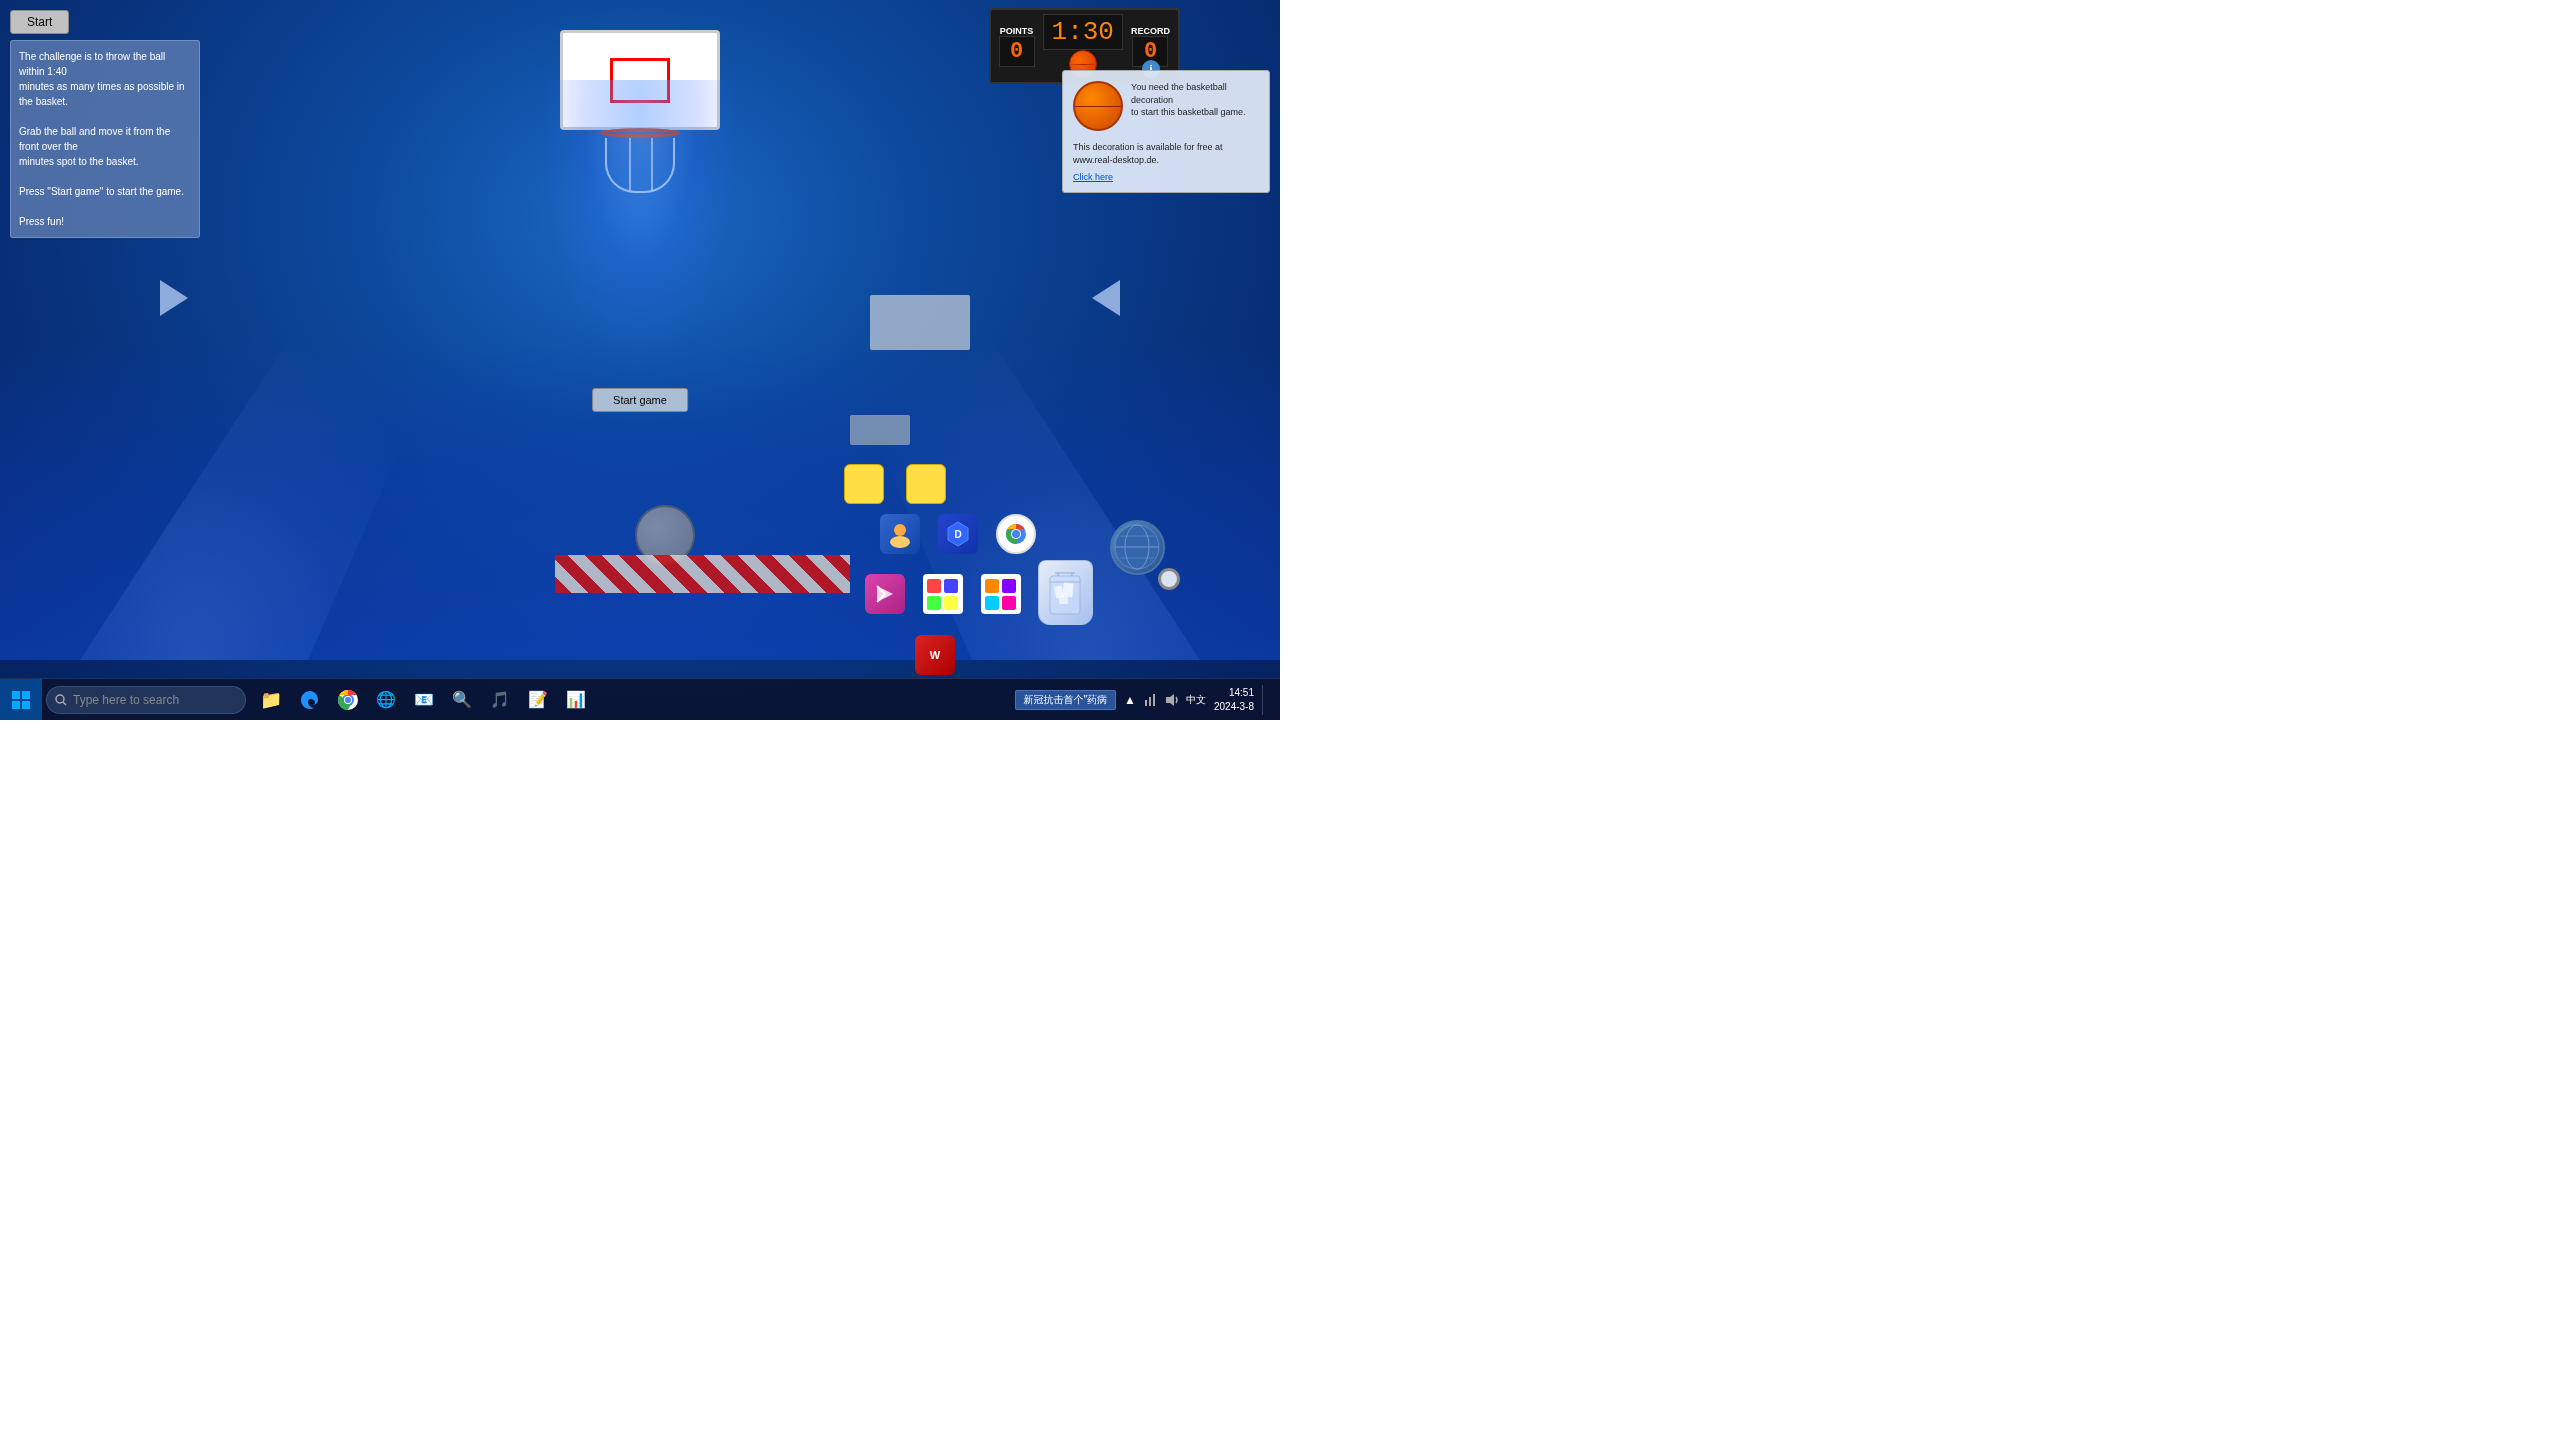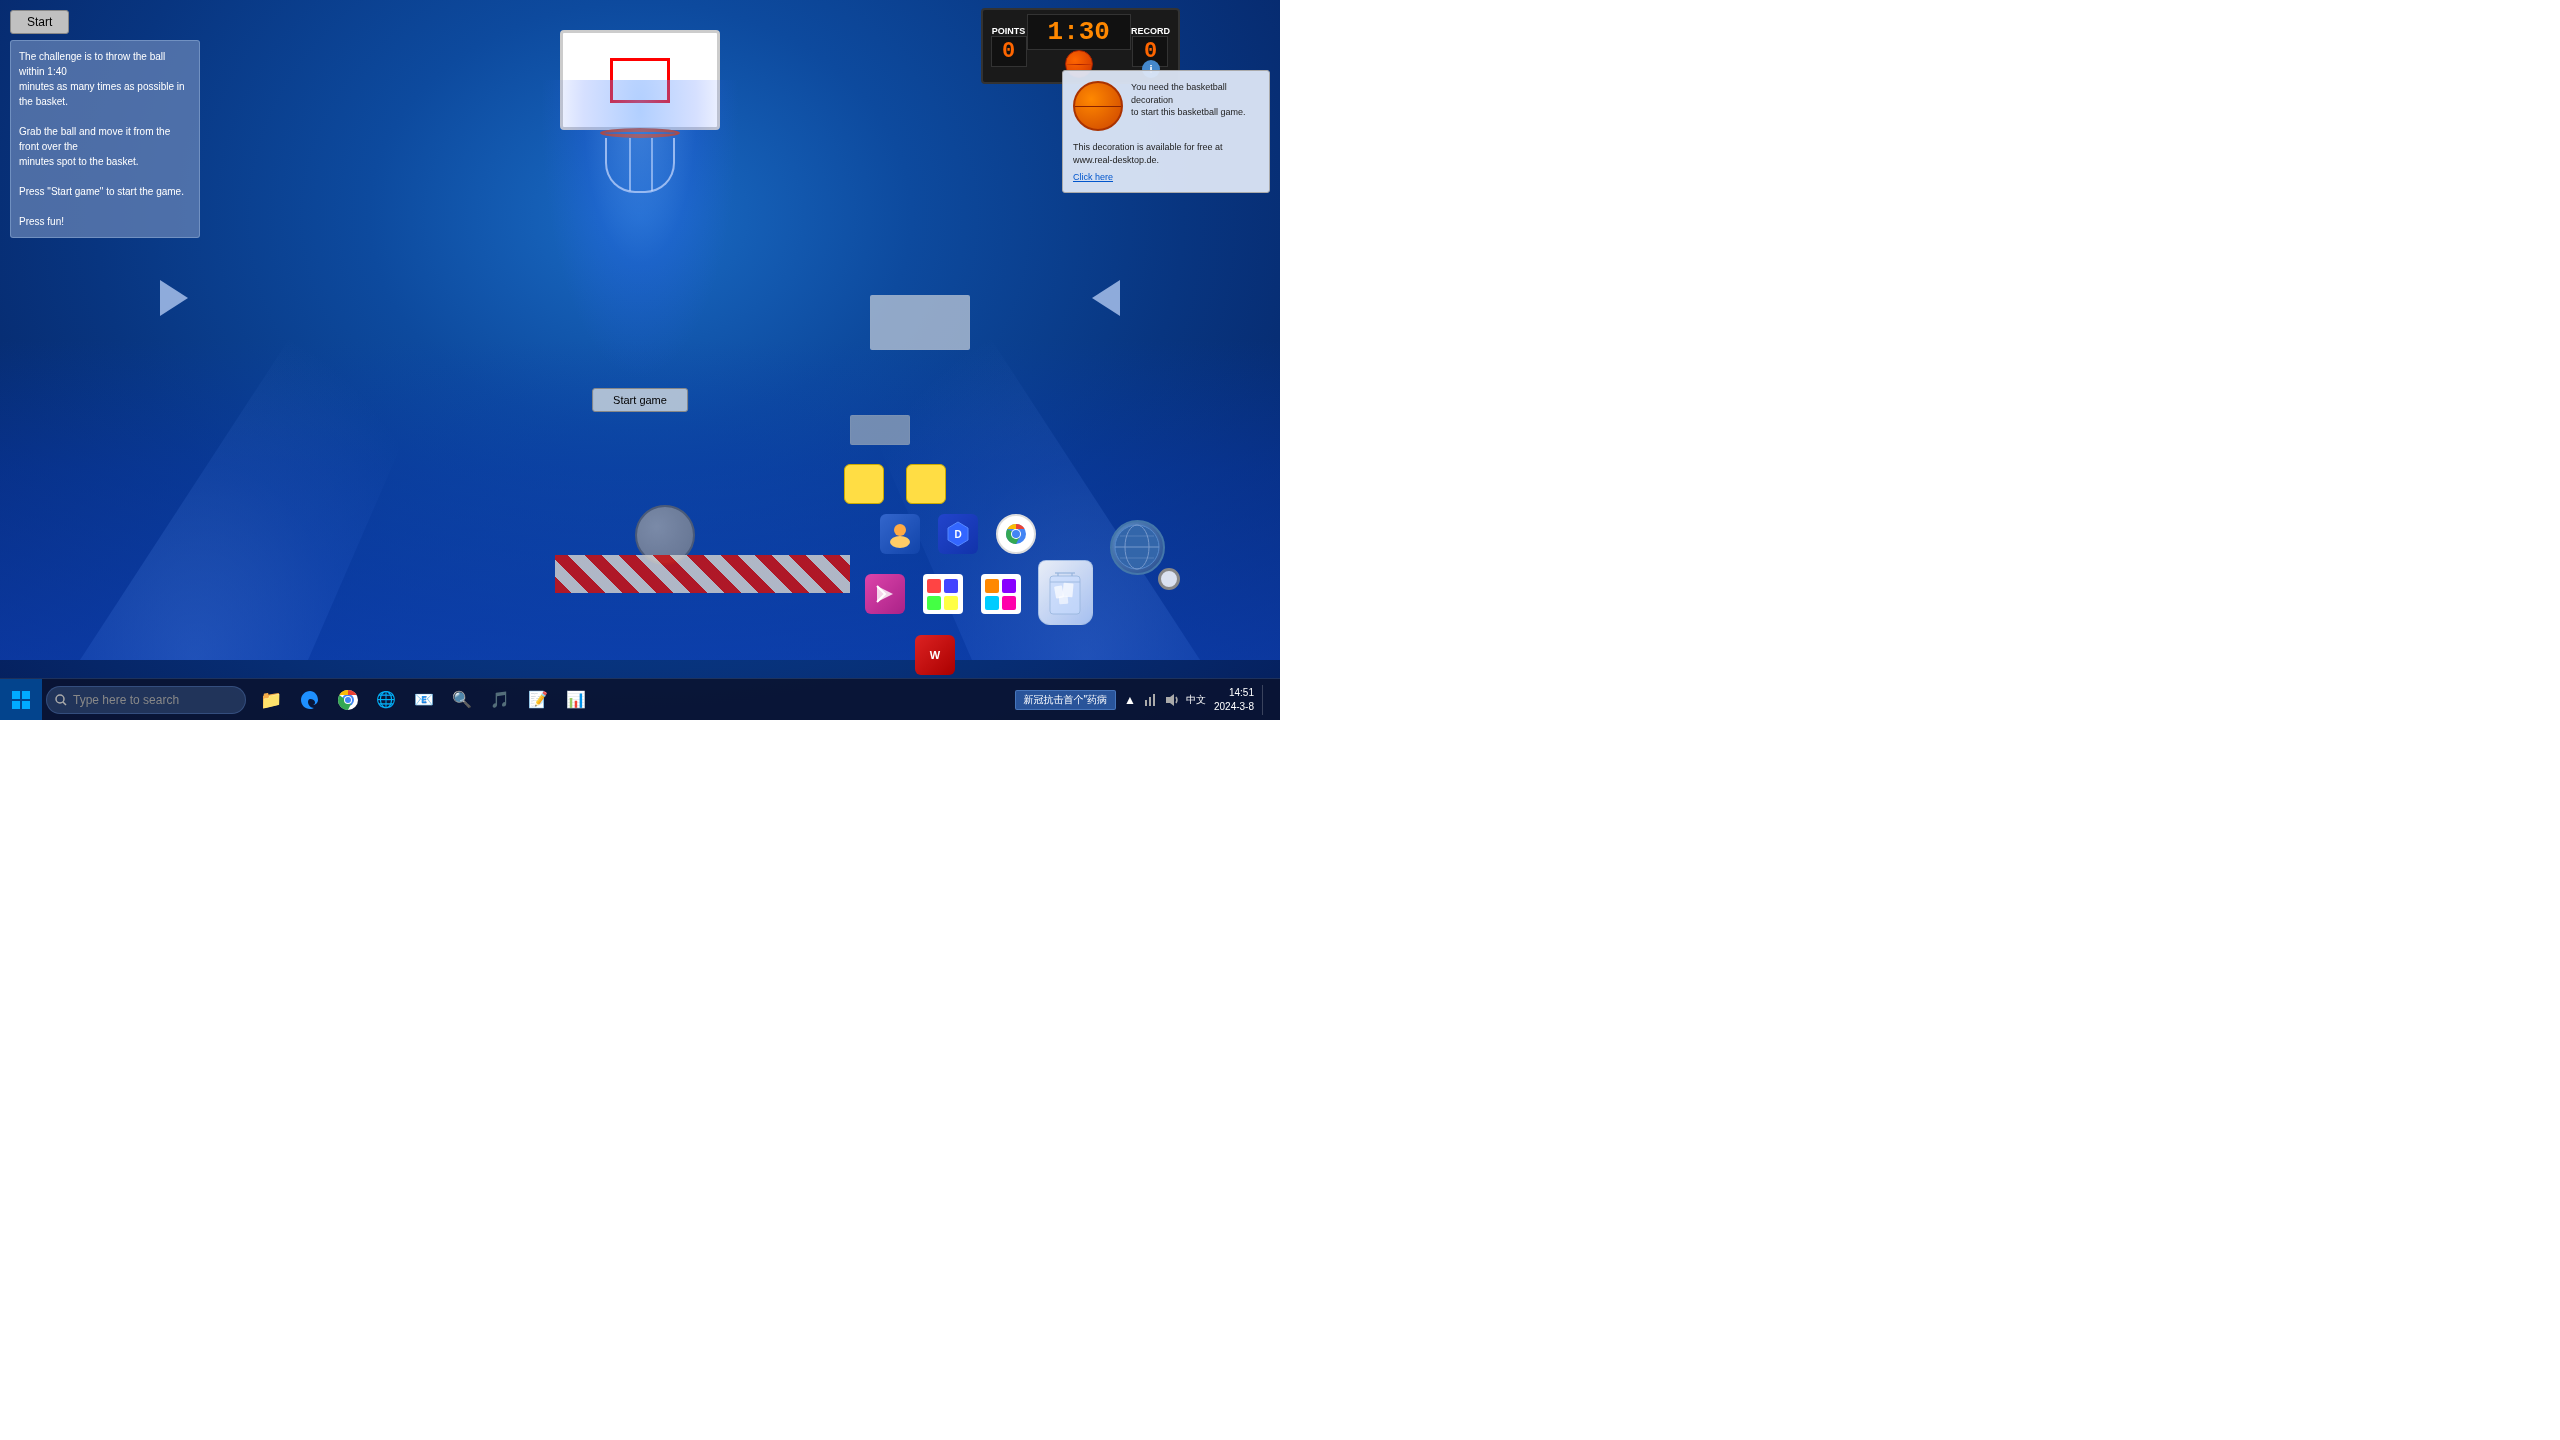--- a/index.html
+++ b/index.html
@@ -135,20 +135,21 @@
     .scoreboard {
       position: absolute;
       top: 8px;
       right: 100px;
       background: #1a1a1a;
       border: 2px solid #333;
       border-radius: 4px;
       padding: 4px 8px;
       display: flex;
       align-items: center;
+      gap: 8px;
       min-width: 180px;
     }
 
     .score-section {
       display: flex;
       flex-direction: column;
       align-items: center;
     }
 
     .score-label {
@@ -174,22 +175,22 @@
       display: flex;
       flex-direction: column;
       align-items: center;
     }
 
     .timer-value {
       background: #111;
       color: #ff8800;
       font-family: 'Courier New', monospace;
       font-size: 26px;
-      font-weight: bold;
-      padding: 2px 20px;
+      font-weight: normal;
+      padding: 2px 8px;
       border: 1px solid #333;
     }
 
     .basketball-icon-score {
       width: 28px;
       height: 28px;
       background: radial-gradient(circle at 35% 35%, #ff6600, #cc3300);
       border-radius: 50%;
       position: relative;
       border: 1px solid #aa2200;

